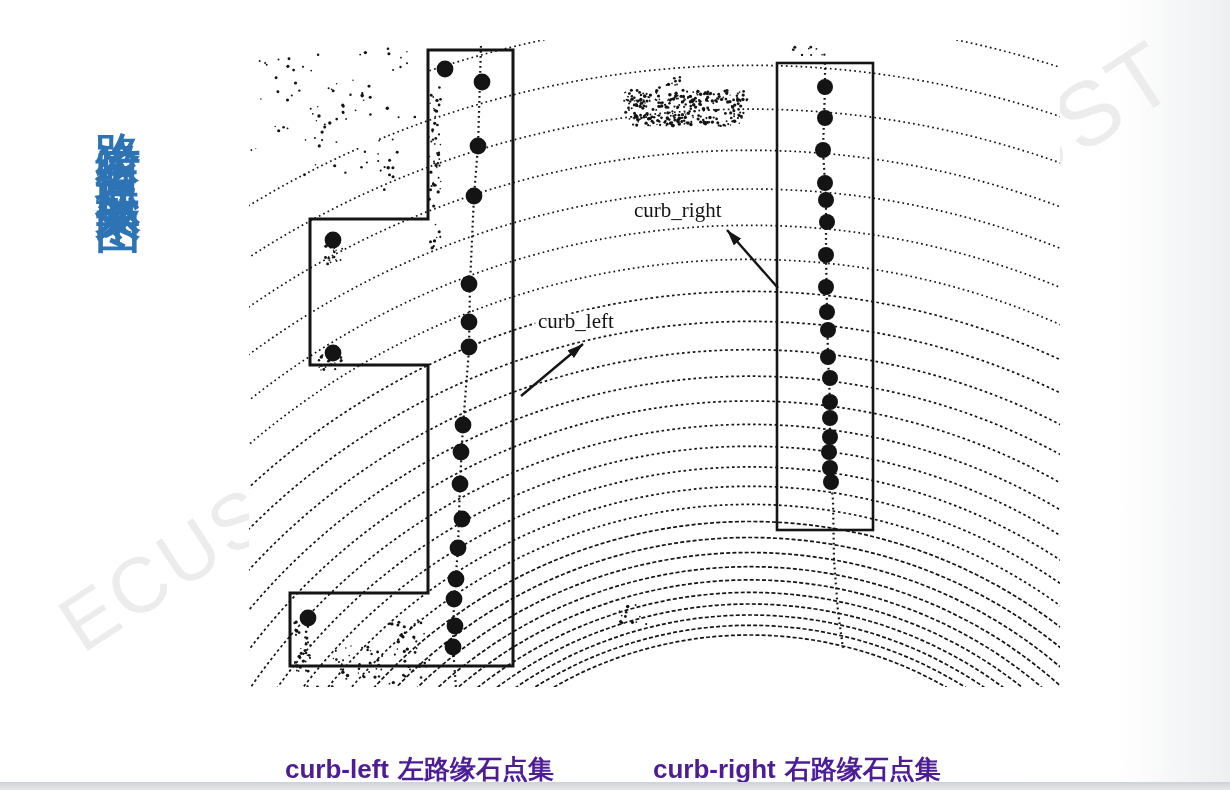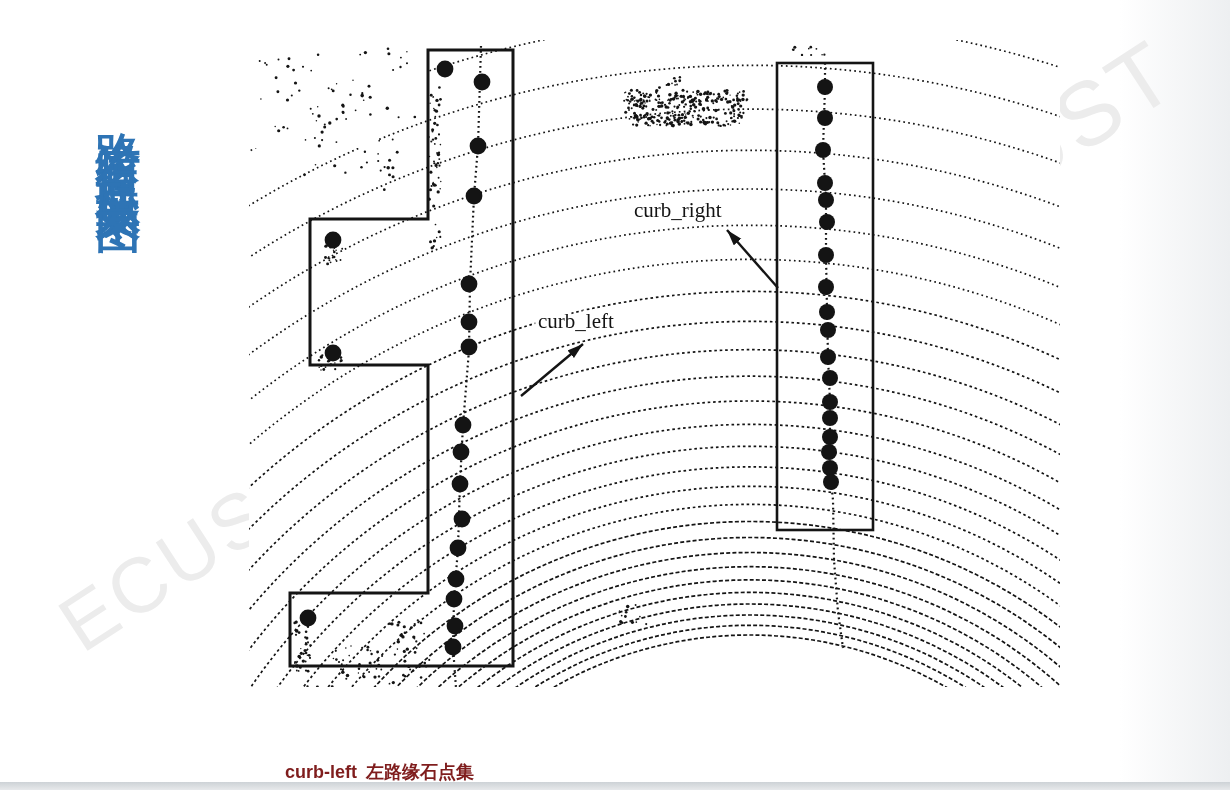--- a/index.html
+++ b/index.html
@@ -23,21 +23,21 @@
     writing-mode:vertical-rl;text-orientation:upright;
     font-size:45px;line-height:1;font-weight:700;letter-spacing:10px;
     color:var(--accent_blue,#2e74b5);
   }
   .figure{
     position:absolute;left:249px;top:40px;width:811px;height:647px;
     background:#ffffff;z-index:2;
   }
   .figure svg{display:block;width:100%;height:100%;}
   .captions{position:absolute;left:0;top:744px;width:100%;height:38px;z-index:3;}
-  .cap{position:absolute;top:16px;font-size:18px;font-weight:700;color:#7f1d1d;white-space:nowrap;}
+  .cap{position:absolute;top:8px;font-size:26px;font-weight:700;color:#4c1d95;white-space:nowrap;}
   .cap-left{left:285px;}
   .cap-right{left:653px;}
   .cap-zh{margin-left:9px;}
   .bottom-bar{
     position:absolute;left:0;bottom:0;width:100%;height:8px;z-index:4;
     background:linear-gradient(180deg,var(--bottom_bar,#cdd2d6),#e7e9eb);
   }
 </style>
 </head>
 <body>
@@ -805,15 +805,18 @@
       <line x1="778" y1="288" x2="727" y2="230" stroke="#141414" stroke-width="2.4" marker-end="url(#ah)"></line>
       <text x="538" y="328" fill="#141414" font-size="21" font-family="&quot;Liberation Serif&quot;,&quot;DejaVu Serif&quot;,serif" paint-order="stroke" stroke="#ffffff" stroke-width="7">curb_left</text>
       <text x="634" y="217" fill="#141414" font-size="21" font-family="&quot;Liberation Serif&quot;,&quot;DejaVu Serif&quot;,serif" paint-order="stroke" stroke="#ffffff" stroke-width="7">curb_right</text>
     </svg>
 </div>
 
 <div class="captions">
   <div class="cap cap-left">
     <span class="cap-en">curb-left</span><span class="cap-zh">左路缘石点集</span>
   </div>
+  <div class="cap cap-right">
+    <span class="cap-en">curb-right</span><span class="cap-zh">右路缘石点集</span>
+  </div>
 </div>
 
 <div class="bottom-bar"></div>
 
 </body></html>

